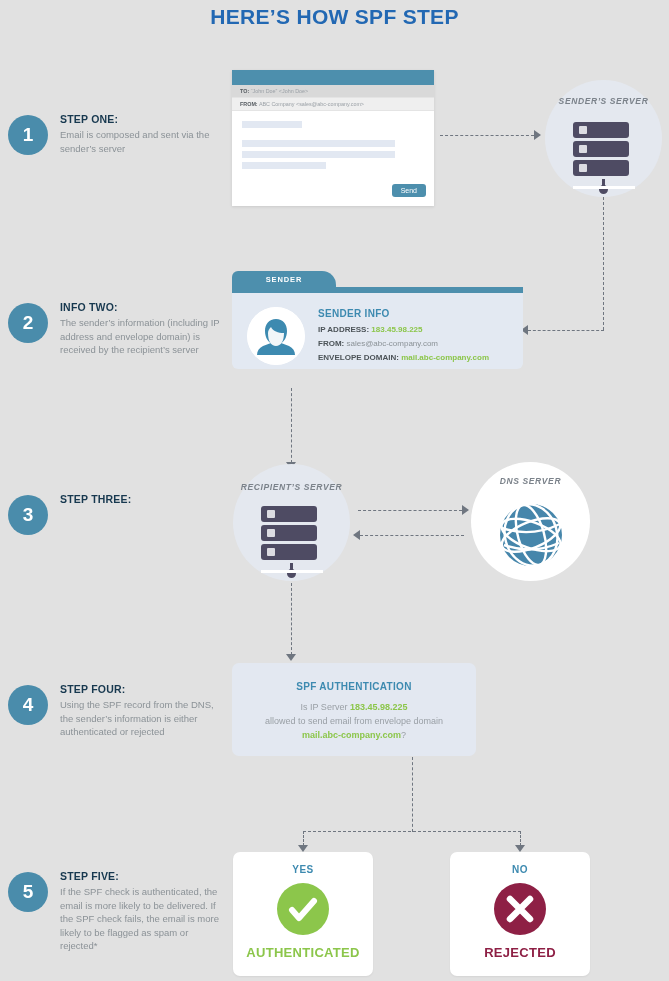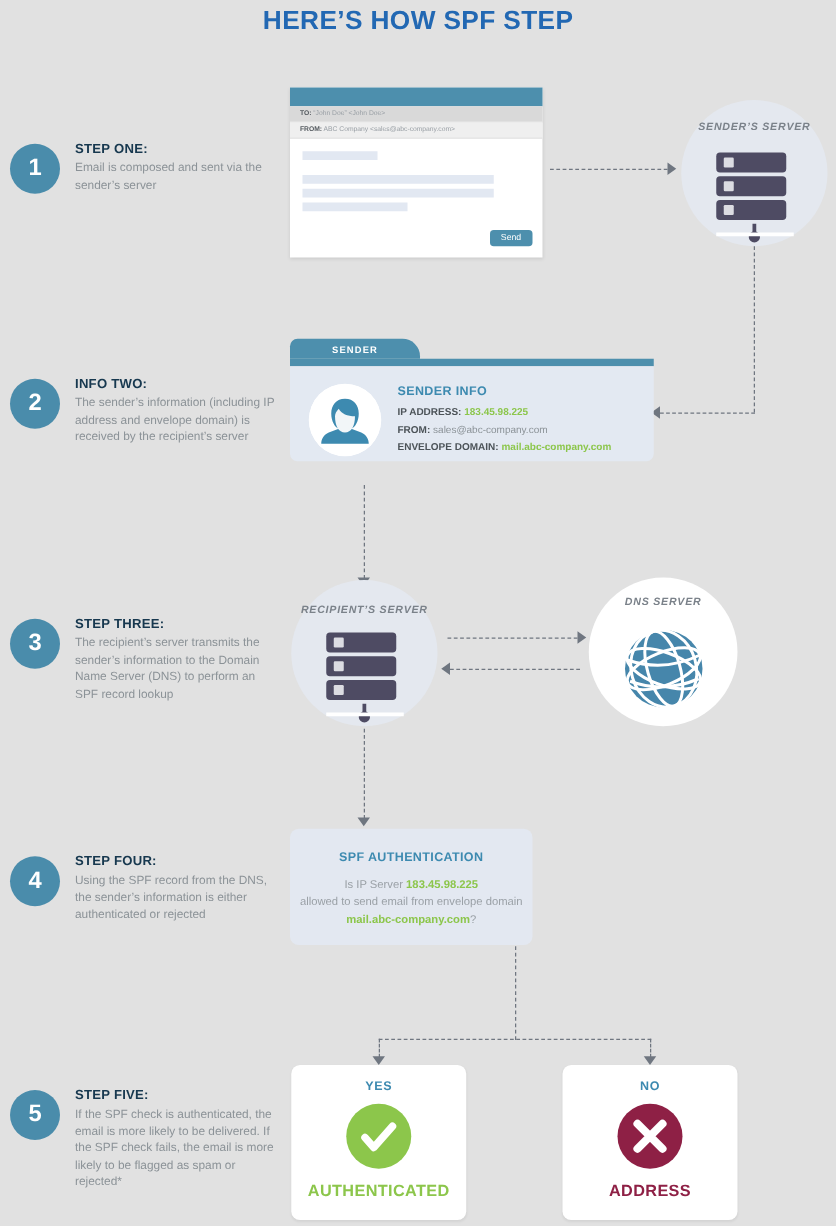--- a/index.html
+++ b/index.html
@@ -123,21 +123,21 @@
   .sinfo-title{
     font-size:10px;font-weight:bold;color:#3d8ab0;letter-spacing:.3px;
     margin-bottom:6px;
   }
   .sinfo-line{font-size:8px;margin-bottom:5px;color:#8b9297;}
   .sinfo-line b{color:#4c5358;font-weight:bold;}
   .green{color:#8cc64b;font-weight:bold;}
 
   
   .spf-box{
-    position:absolute;left:232px;top:663px;width:194px;height:93px;
+    position:absolute;left:232px;top:663px;width:244px;height:93px;
     background:#e3e8f1;border-radius:7px;
     text-align:center;
   }
   .spf-title{
     font-size:10px;font-weight:bold;color:#3d8ab0;
     letter-spacing:.3px;margin-top:18px;margin-bottom:8px;
   }
   .spf-line{font-size:9px;color:#9aa0a6;line-height:14px;}
 
   
@@ -252,21 +252,20 @@
     </div>
   </div>
 
   <div class="vline" style="left:291px;top:388px;height:75px;"></div>
   <div class="arrow-d" style="left:286px;top:462px;"></div>
 
   <div class="step" style="top:495px;">
     <div class="step-circle">3</div>
     <div class="step-text">
       <div class="step-head">STEP THREE:</div>
-      <div class="step-body">The recipient’s server transmits the sender’s information to the Domain Name Server (DNS) to perform an SPF record lookup</div>
     </div>
   </div>
 
   <div class="circle-node" style="left:233px;top:464px;width:117px;height:117px;background:#e4e8ef;">
     <div class="node-label" style="top:4px;margin-top:14px;">RECIPIENT’S SERVER</div>
     <div class="server-gfx" style="top:42px;">
       <div class="srack"></div>
       <div class="srack"></div>
       <div class="srack"></div>
       <div class="spost"></div>
@@ -342,16 +341,16 @@
     <div class="result-foot foot-yes">AUTHENTICATED</div>
   </div>
 
   <div class="result-box result-no">
     <div class="result-head">NO</div>
     <div class="badge badge-no">
       <svg width="52" height="52" viewBox="0 0 52 52">
         <path d="M16 16 L36 36 M36 16 L16 36" stroke="#ffffff" stroke-width="6.5" fill="none" stroke-linecap="round"></path>
       </svg>
     </div>
-    <div class="result-foot foot-no">ADDRESS</div>
+    <div class="result-foot foot-no">REJECTED</div>
   </div>
 
 </div>
 
 </body></html>

